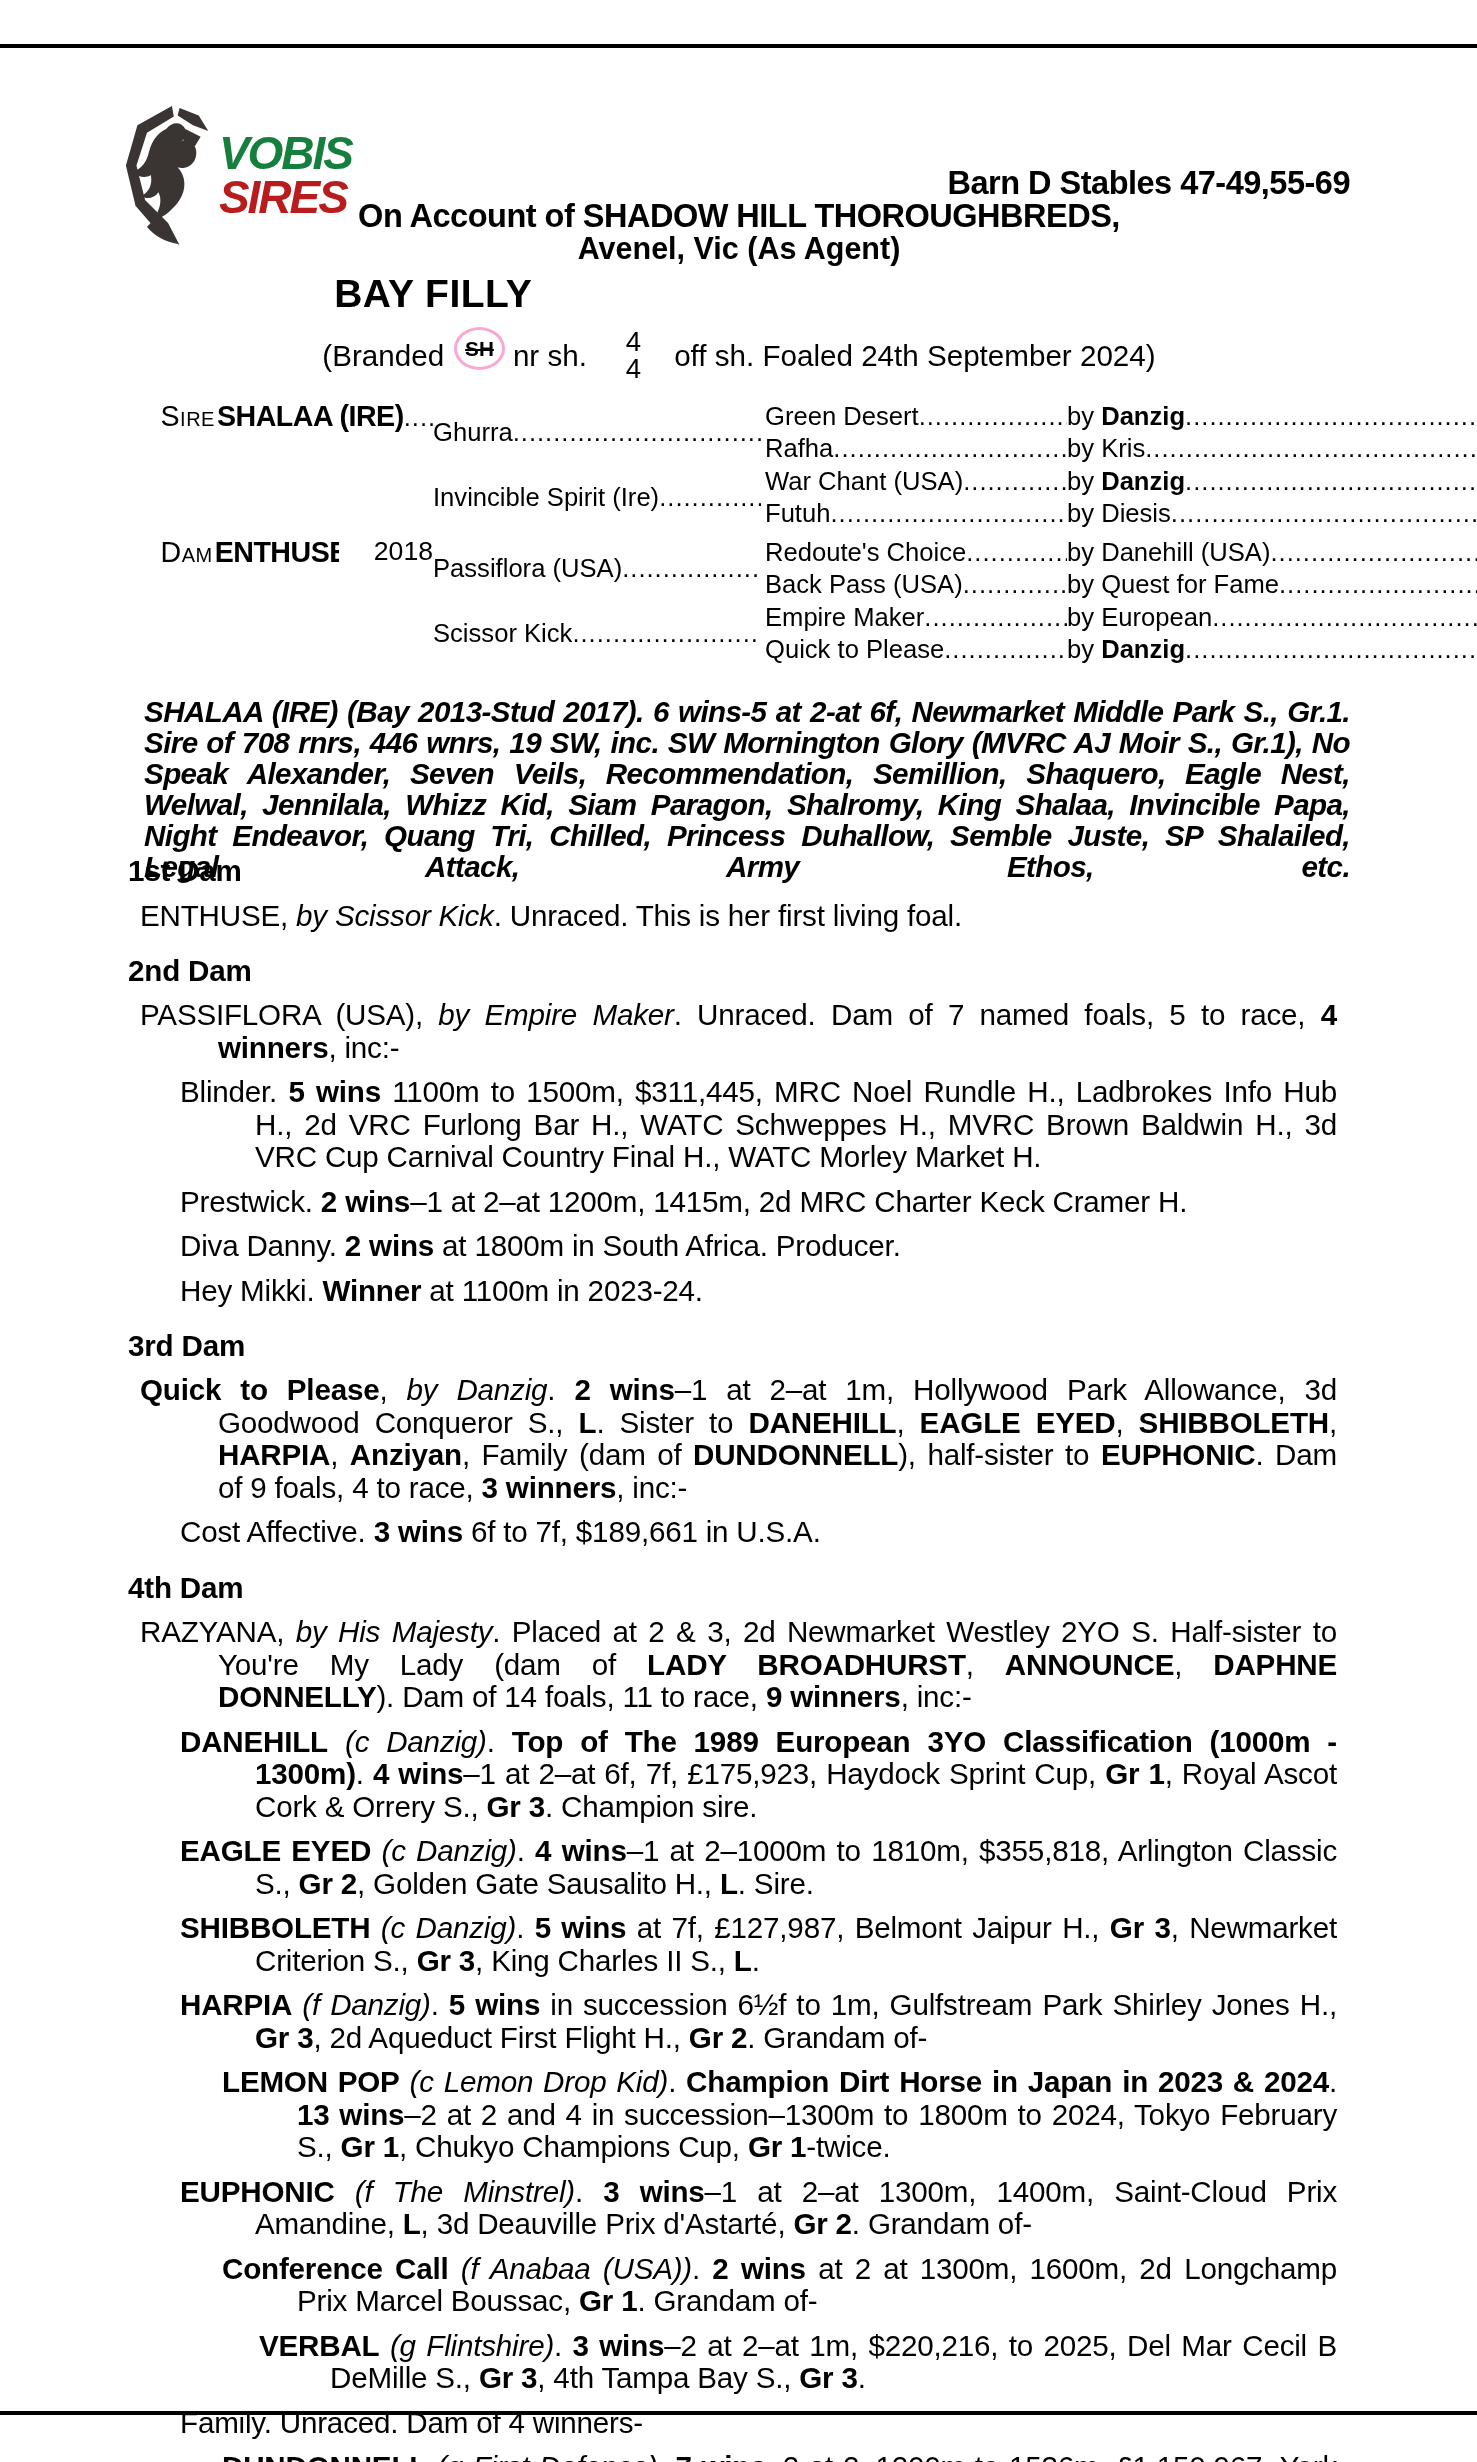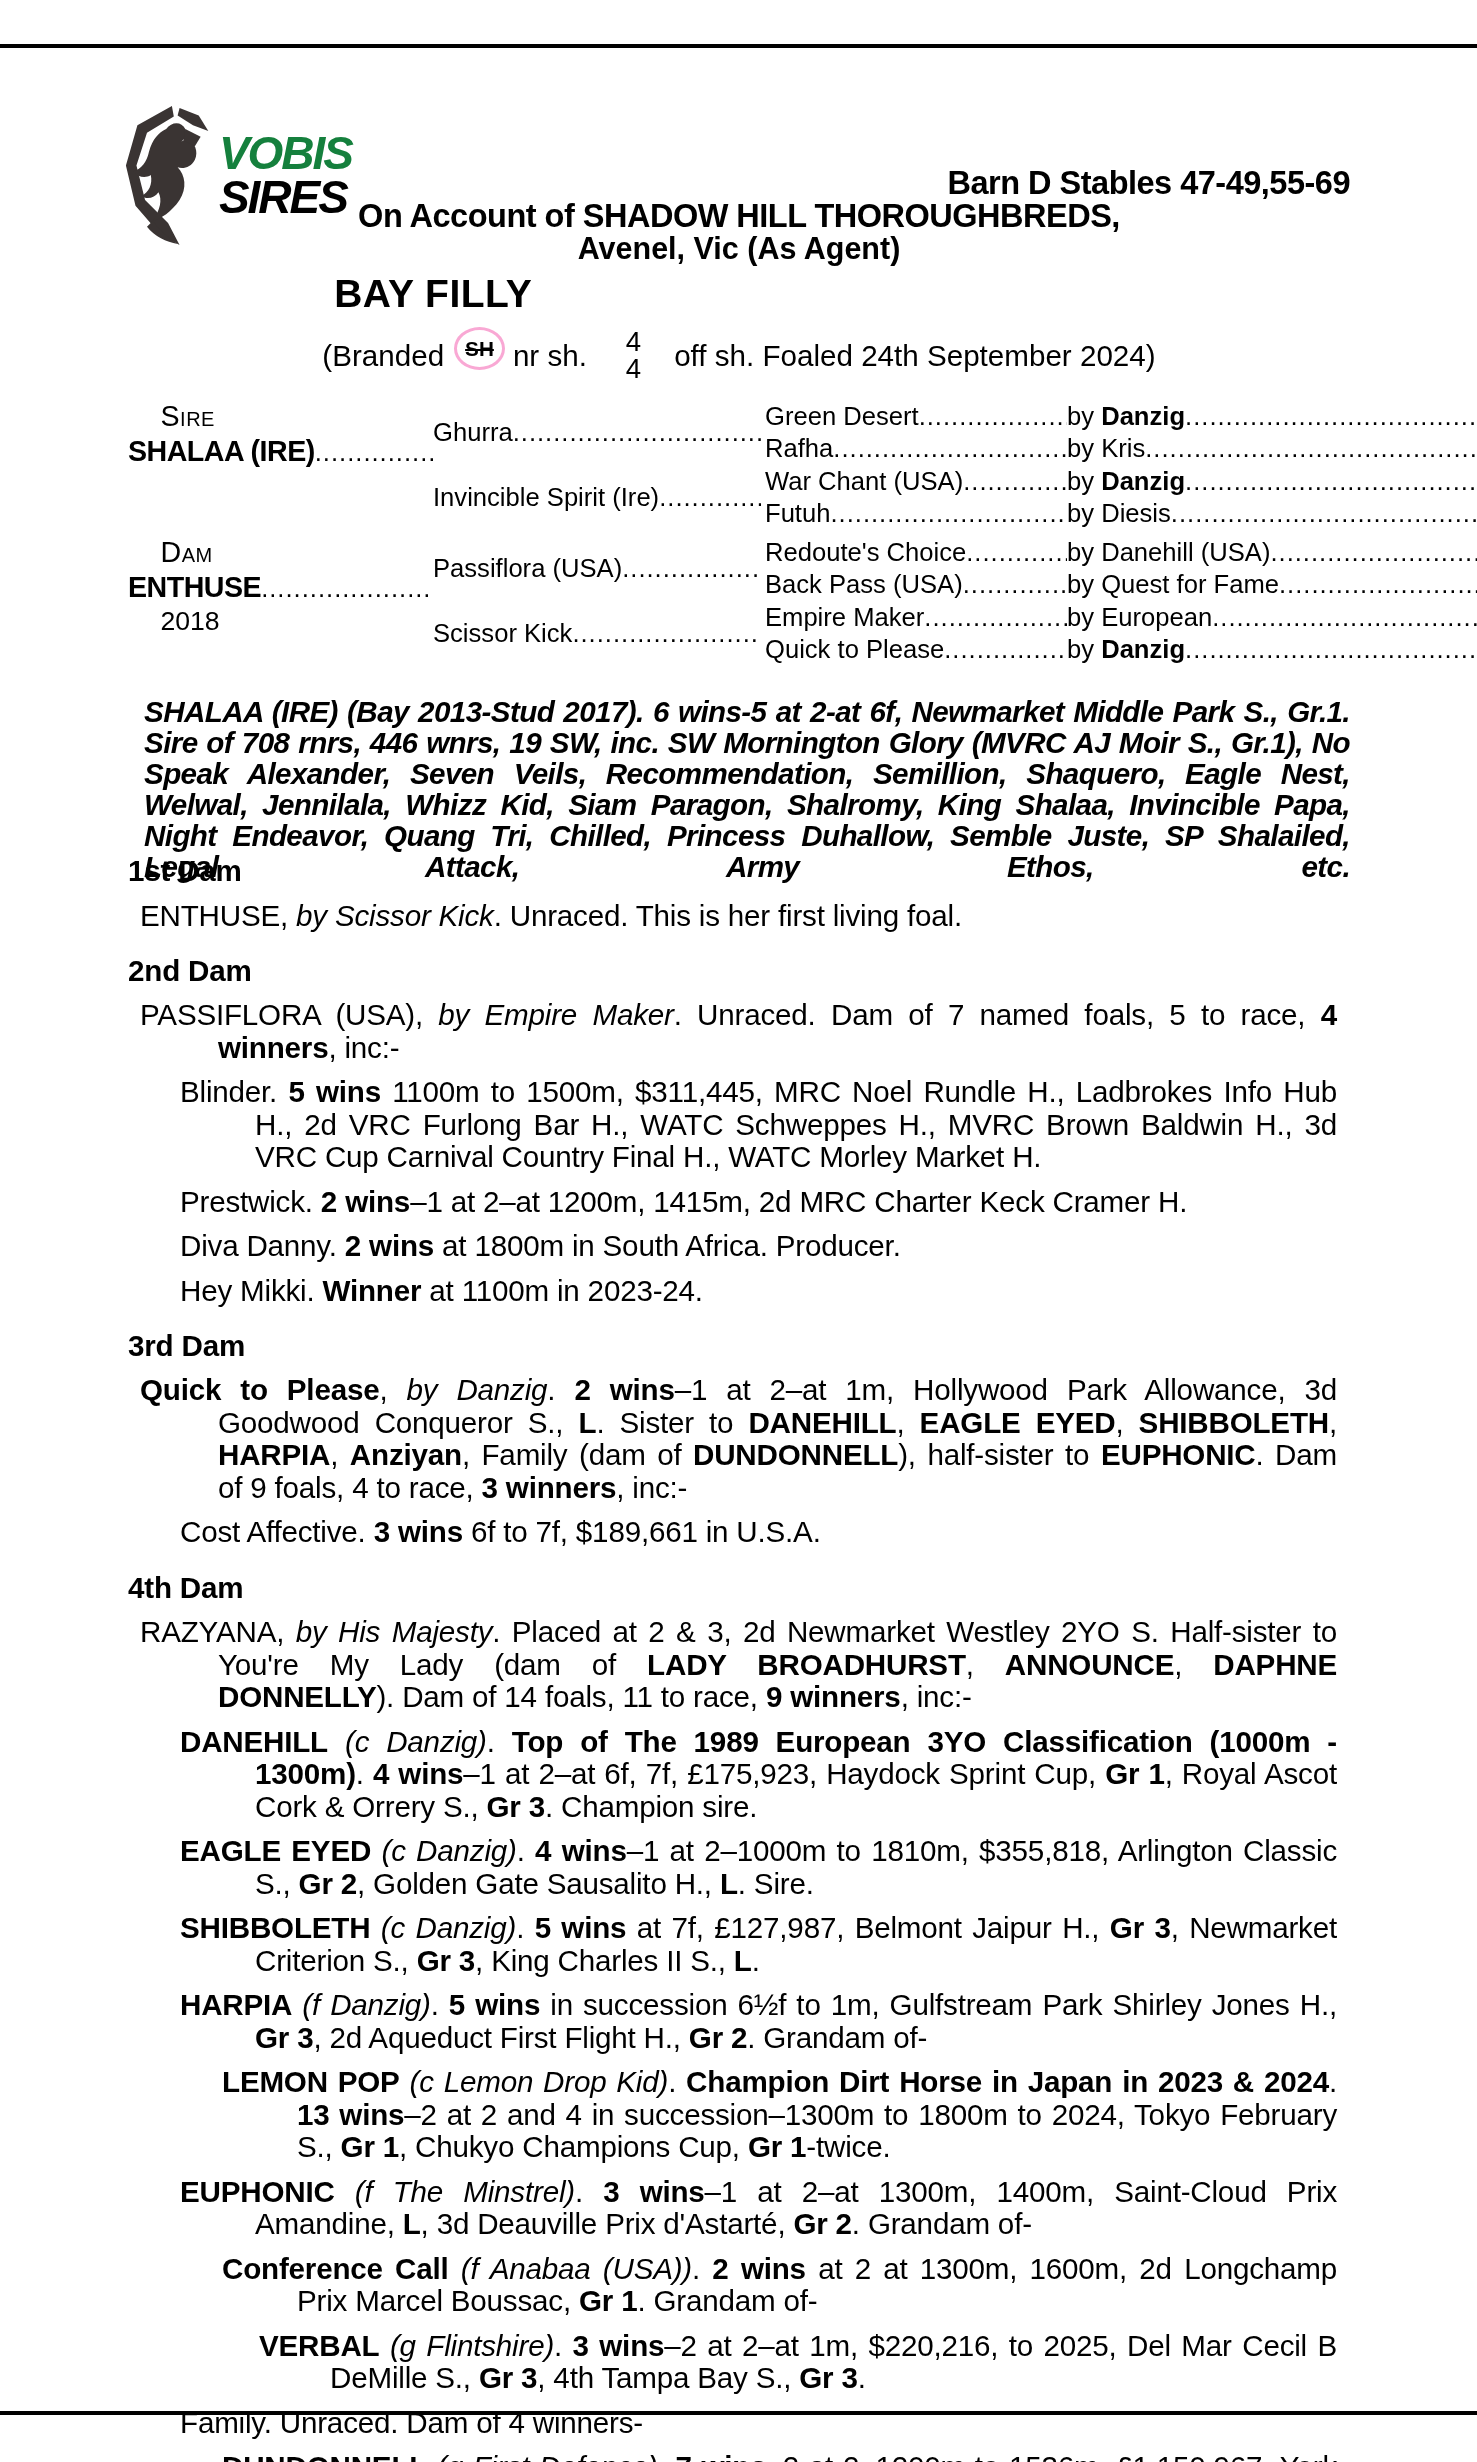--- a/index.html
+++ b/index.html
@@ -8,21 +8,21 @@
     font-family:"Liberation Sans", sans-serif; overflow:hidden;
   }
   .rule { position:absolute; left:0; width:1478px; height:3.9px; background:#000; }
   .rule.top { top:44px; }
   .rule.bottom { top:2411px; }
 
   
   .logo { position:absolute; left:124px; top:102px; display:flex; align-items:center; gap:3.9px; }
   .logo-text { display:flex; flex-direction:column; justify-content:center; }
   .lt1 { font-size:46px; line-height:43px; font-weight:bold; font-style:italic; color:#15803d; letter-spacing:-2px; }
-  .lt2 { font-size:46px; line-height:43px; font-weight:bold; font-style:italic; color:#000000; letter-spacing:-2px; margin-top:1px; }
+  .lt2 { font-size:46px; line-height:43px; font-weight:bold; font-style:italic; color:#b91c1c; letter-spacing:-2px; margin-top:1px; }
 
   .barn    { position:absolute; top:165px; right:128px; font-size:32.5px; font-weight:bold; letter-spacing:-0.5px; }
   .account { position:absolute; top:198px; left:0; width:100%; text-align:center; font-size:32.5px; font-weight:bold; letter-spacing:-0.5px; }
   .avenel  { position:absolute; top:231px; left:0; width:100%; text-align:center; font-size:30.5px; font-weight:bold; }
 
   .lotrow { position:absolute; top:272px; left:128px; width:1221px; display:grid; grid-template-columns:1fr auto 1fr; align-items:baseline; }
   .lot    { font-size:34px; font-weight:bold; }
   .gst    { font-size:26.6px; font-weight:bold; }
   .title  { font-size:39px; font-weight:bold; letter-spacing:0.5px; text-align:center; }
 
@@ -30,21 +30,21 @@
              display:flex; justify-content:center; align-items:center; font-size:29.6px; }
   .brand  { display:inline-flex; align-items:center; justify-content:center; width:45px; height:37px;
             border:3px solid #f9a8d4; border-radius:50%; font-weight:bold; font-size:20.7px;
             text-decoration:line-through; margin:0 7.9px 13.8px 9.9px; }
   .near   { margin-right:5.9px; }
   .frac   { display:inline-flex; flex-direction:column; align-items:center; font-size:27.6px; line-height:26.6px; margin:0 33px; }
 
   
   .ped { position:absolute; top:400px; left:128px; width:1221px; font-size:25.6px; }
   .ped-group { display:grid; grid-template-columns:305px 332px 1fr; margin-bottom:5.9px; height:130px; }
-  .ped-c1 { display:flex; flex-direction:column; justify-content:flex-start; gap:2px; }
+  .ped-c1 { display:flex; flex-direction:row; justify-content:flex-start; gap:2px; }
   .ped-role { font-variant:small-caps; font-size:28.6px; padding-left:32.5px; letter-spacing:0.5px; }
   .ped-nm { display:flex; align-items:baseline; overflow:hidden; }
   .ped-name-b { font-weight:bold; font-size:28.6px; white-space:nowrap; letter-spacing:-0.5px; }
   .ped-year { padding-left:32.5px; font-size:26.6px; }
   .ped-c2 { display:flex; flex-direction:column; }
   .ped-cell { flex:1; display:flex; align-items:center; }
   .ped-line { display:flex; align-items:baseline; width:100%; overflow:hidden; padding-right:3.9px; }
   .ped-c3 { display:flex; flex-direction:column; }
   .gp-row { flex:1; display:flex; align-items:center; }
   .gp-name { width:302px; display:flex; align-items:baseline; overflow:hidden; }

